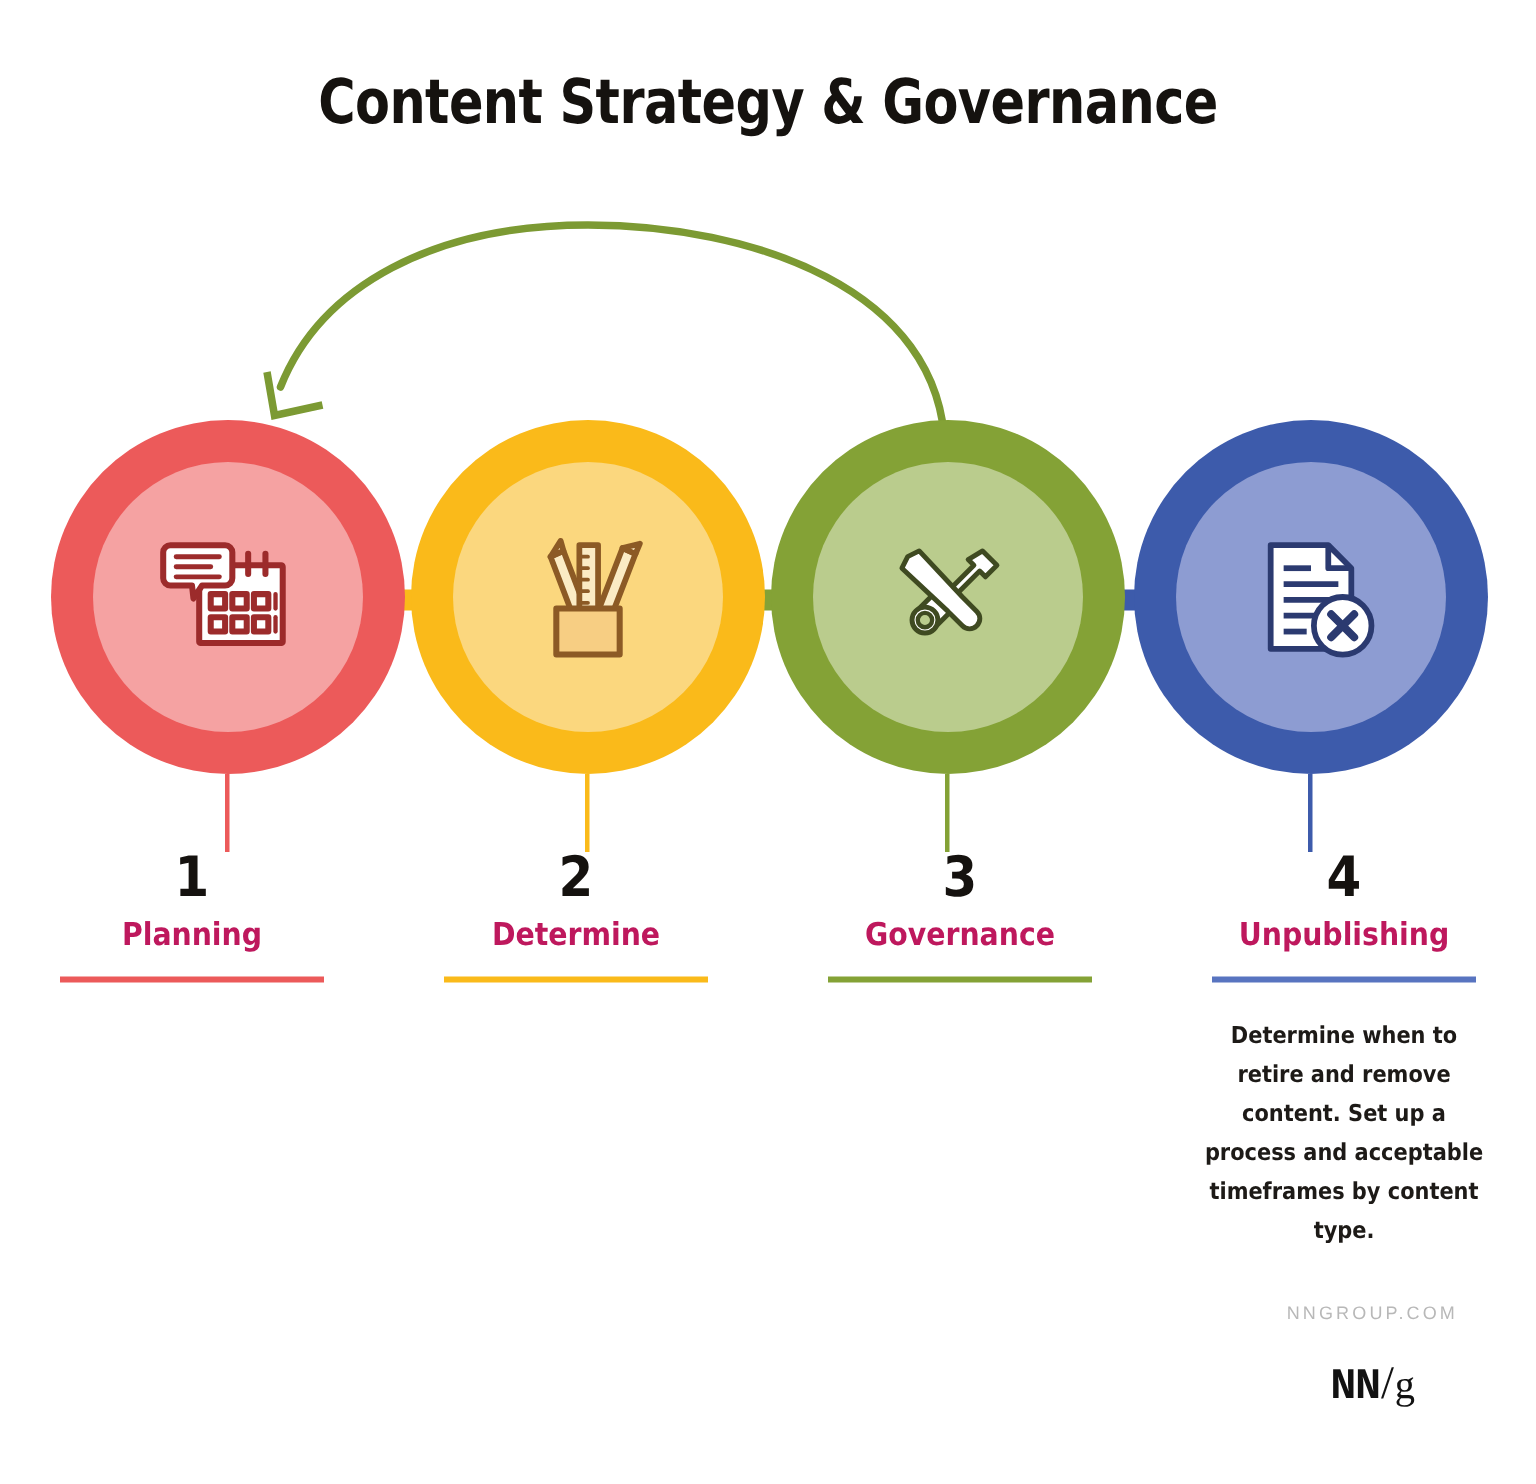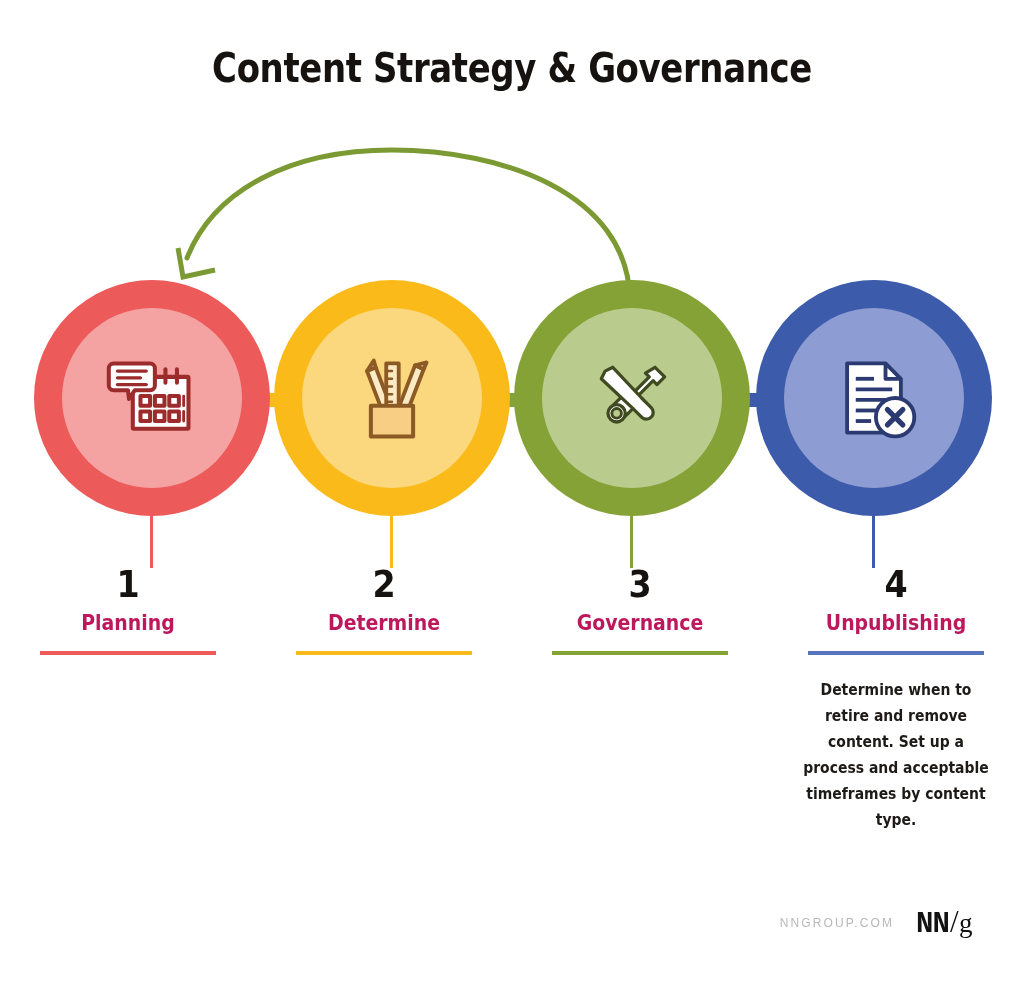--- a/index.html
+++ b/index.html
@@ -158,20 +158,21 @@
   }
 
   
   .footer {
     position: absolute;
     right: 52px;
     bottom: 48px;
     display: flex;
     align-items: center;
     gap: 22px;
+    flex-direction: column;
   }
   .footer-url {
     font-size: 12px;
     letter-spacing: 2.1px;
     color: #b8b8b8;
     font-family: "Liberation Sans", sans-serif;
     font-weight: normal;
   }
   .logo {
     font-family: "Liberation Serif", "DejaVu Serif", serif;

